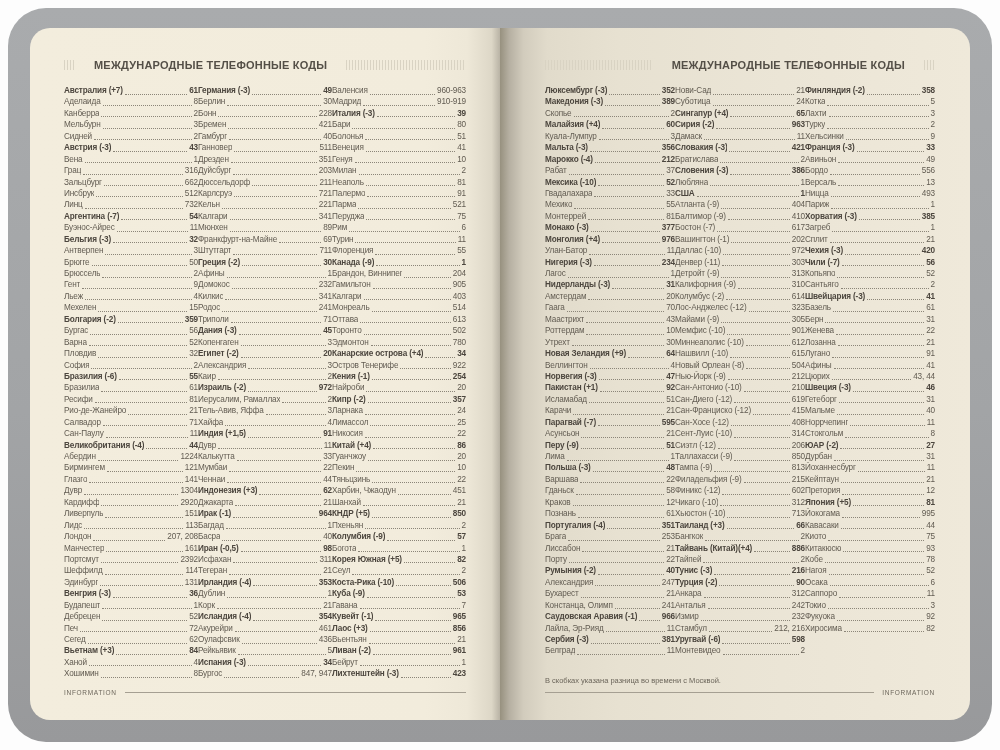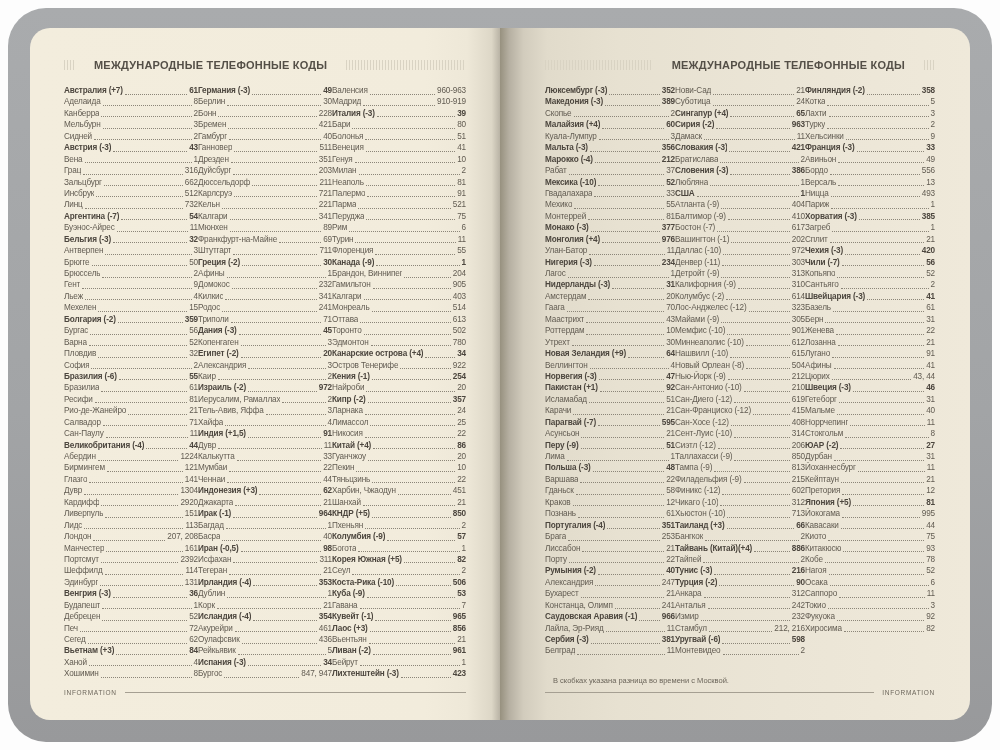--- a/index.html
+++ b/index.html
@@ -23,21 +23,21 @@
   .row.b{font-weight:700;color:#4c463e;}
   .n{white-space:nowrap;overflow:hidden;}
   .dots{flex:1;min-width:4px;margin:0 2px;border-bottom:1px dotted #8b8578;height:8.5px;}
   .c{white-space:nowrap;}
   .page-footer{position:absolute;bottom:24px;}
   .page-left .page-footer{left:34px;right:34px;}
   .page-right .page-footer{left:45px;right:35px;}
   .footer-row{display:flex;align-items:center;gap:8px;}
   .footer-rule{flex:1;border-top:1px solid #a59f92;height:0;}
   .footer-label{font-size:6.5px;letter-spacing:.7px;color:#6d675c;}
-  .footnote{font-size:7.5px;color:#6b655a;margin:0 0 4px 8px;}
+  .footnote{font-size:7.5px;color:#6b655a;margin:0 0 4px 0;}
 </style>
 </head>
 <body>
 
 <div class="book">
   <div class="spread">
 
     <div class="page page-left">
       <div class="page-header">
         <span class="hatch hatch-short"></span>

